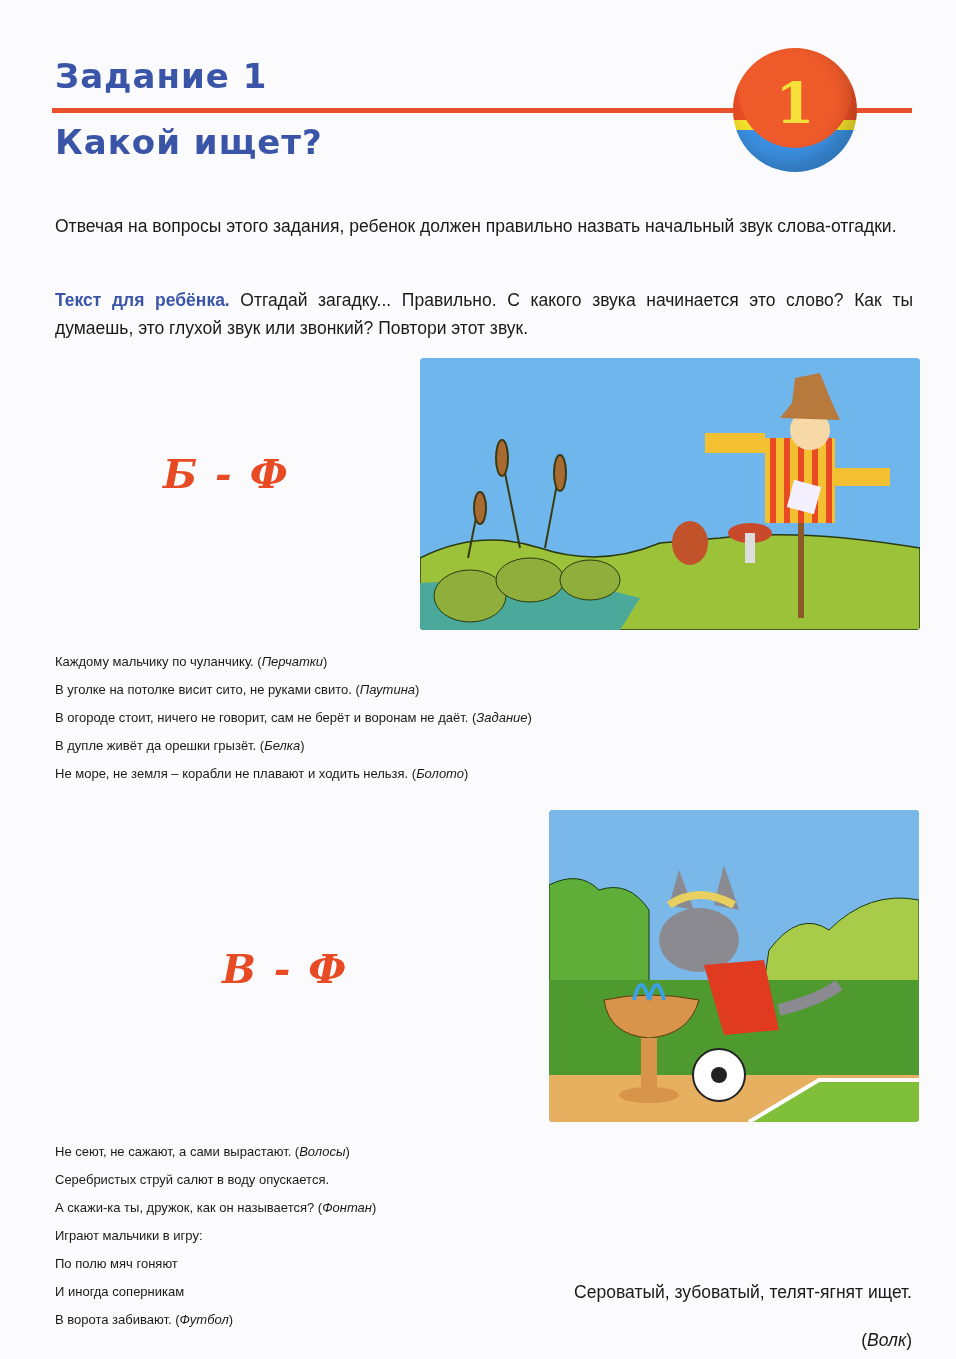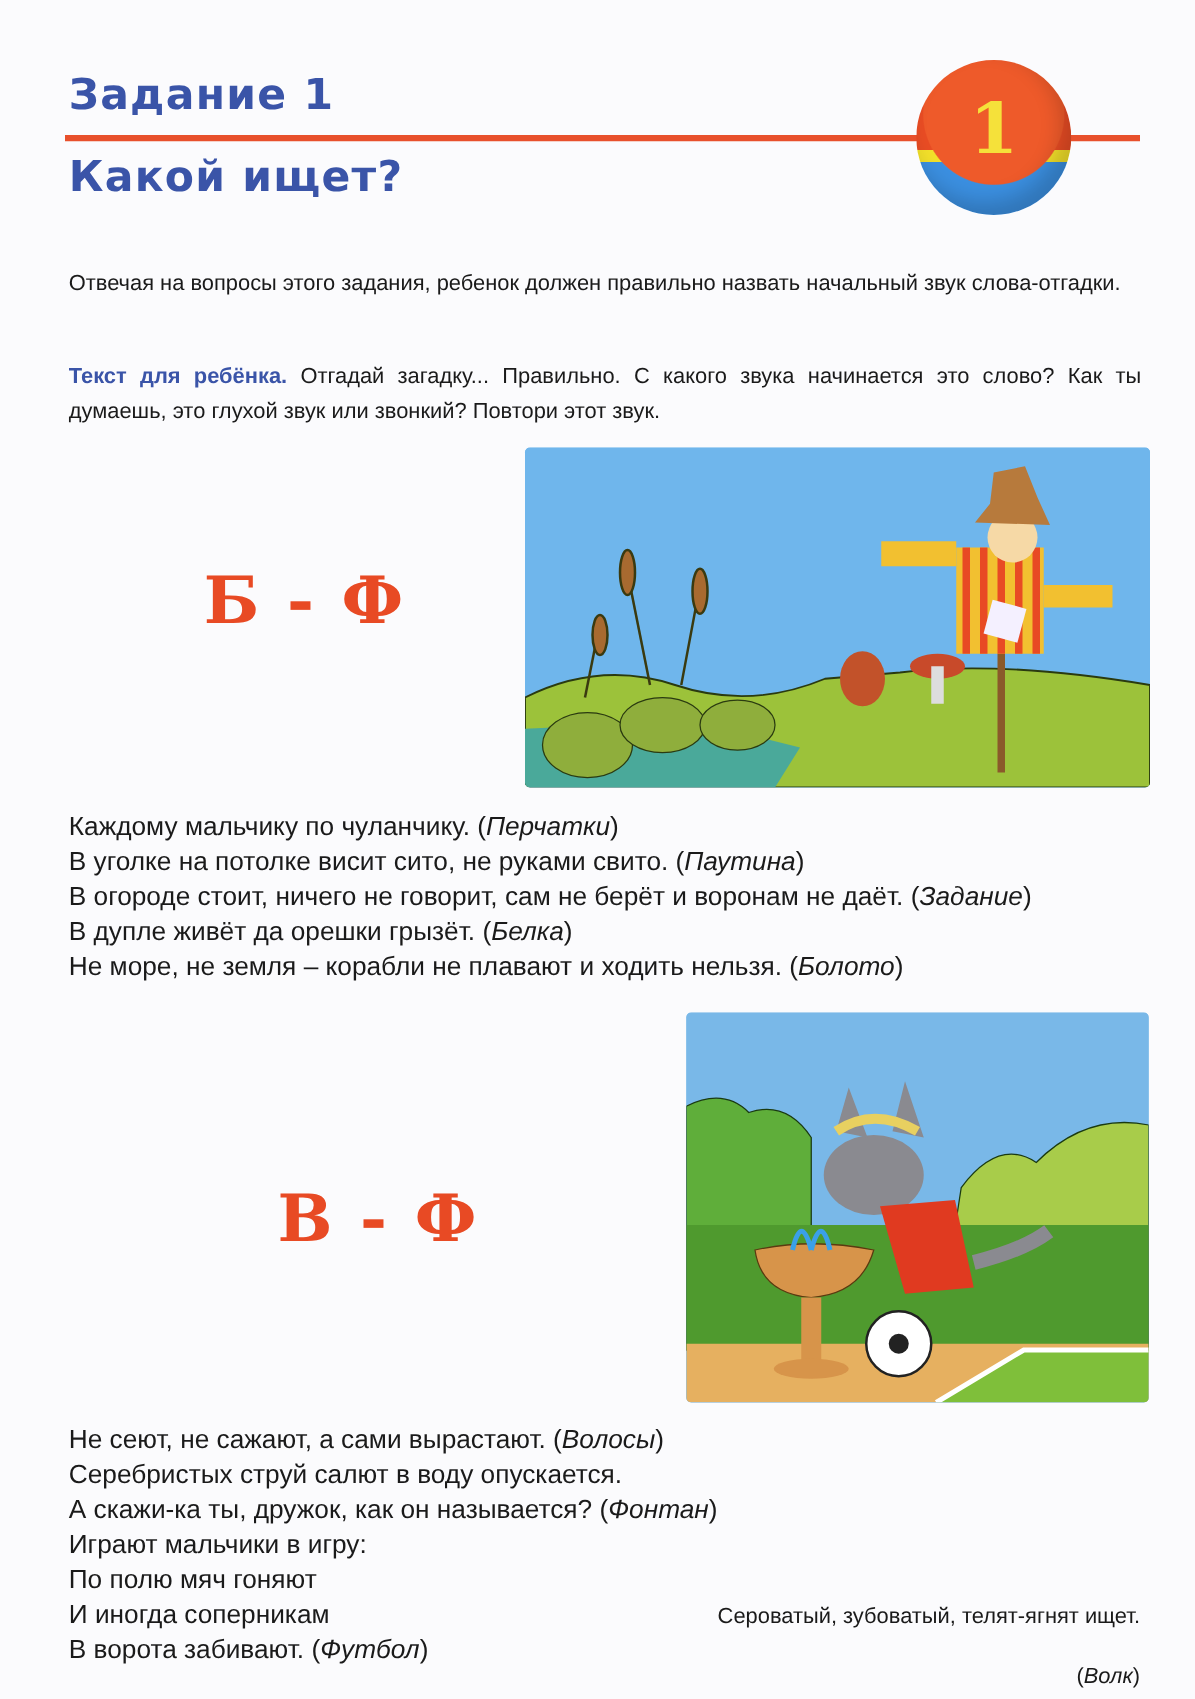--- a/index.html
+++ b/index.html
@@ -36,31 +36,31 @@
   }
   .p {
     position: absolute; left: 55px; width: 858px;
     font-size: 17.5px; line-height: 28px; text-align: justify;
   }
   .p1 { top: 212px; }
   .p2 { top: 286px; }
   .hl { color: #3a54a8; font-weight: bold; }
   .pair {
     position: absolute; font-family: "DejaVu Serif", serif; font-weight: bold;
-    color: #e84a24; font-size: 52px; letter-spacing: 2px;
+    color: #e84a24; font-size: 40px; letter-spacing: 2px; font-style: italic;
   }
   .pair1 { left: 163px; top: 450px; }
   .pair2 { left: 222px; top: 945px; }
   .scene {
     position: absolute; border-radius: 4px; overflow: hidden;
   }
   .scene1 { left: 420px; top: 358px; width: 500px; height: 272px; background: #6fb6ec; }
   .scene2 { left: 549px; top: 810px; width: 370px; height: 312px; background: #79b8e8; }
   .riddles {
-    position: absolute; left: 55px; font-size: 21px; line-height: 28px;
+    position: absolute; left: 55px; font-size: 13px; line-height: 28px;
   }
   .r1 { top: 648px; }
   .r2 { top: 1138px; }
   .riddles div { white-space: nowrap; }
   .ans { font-style: italic; }
   .wolf-riddle {
     position: absolute; right: 44px; font-size: 17.5px; line-height: 28px; text-align: left;
   }
   .wr1 { top: 1278px; }
   .wr2 { top: 1306px; margin-top: 20px; }

